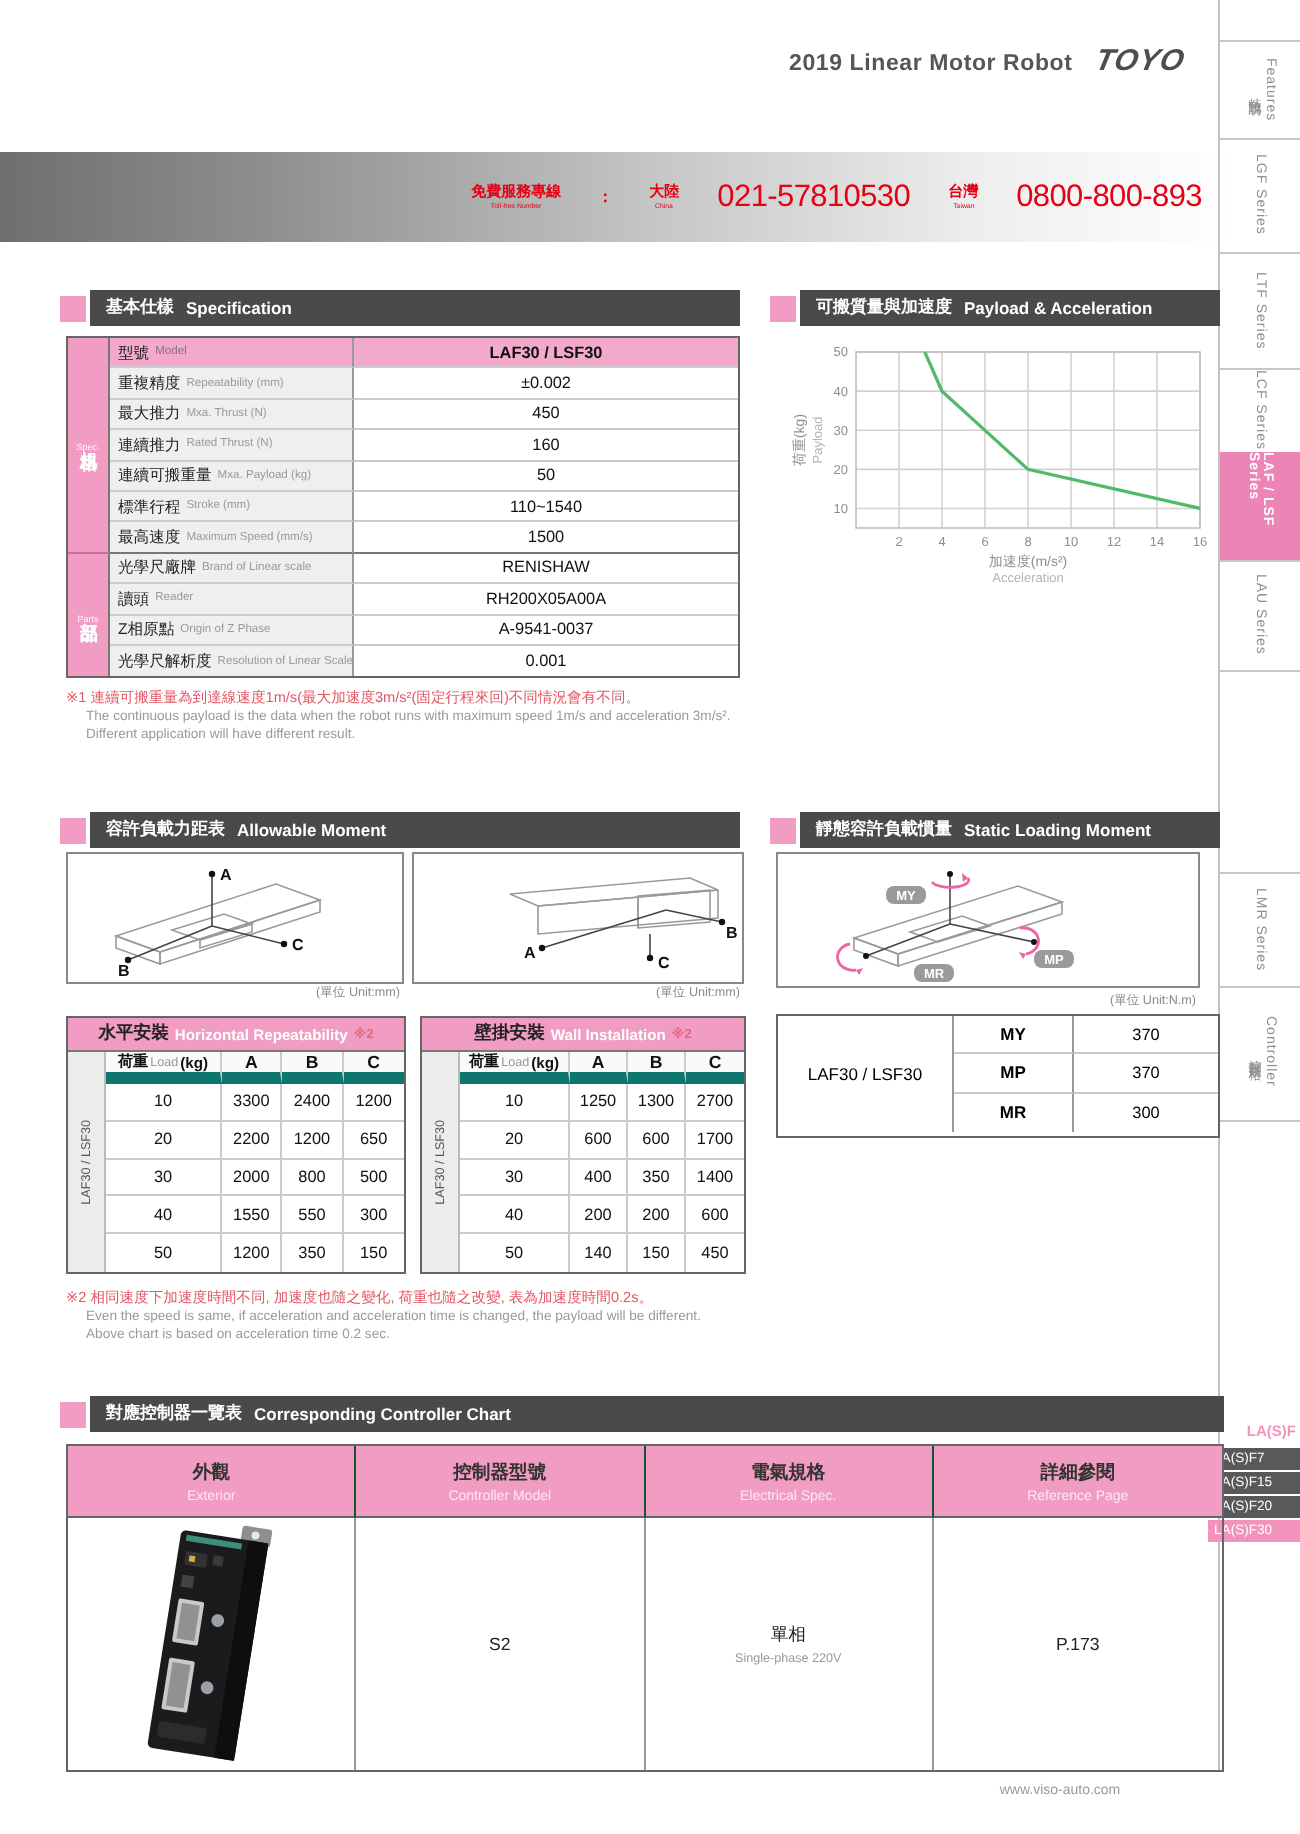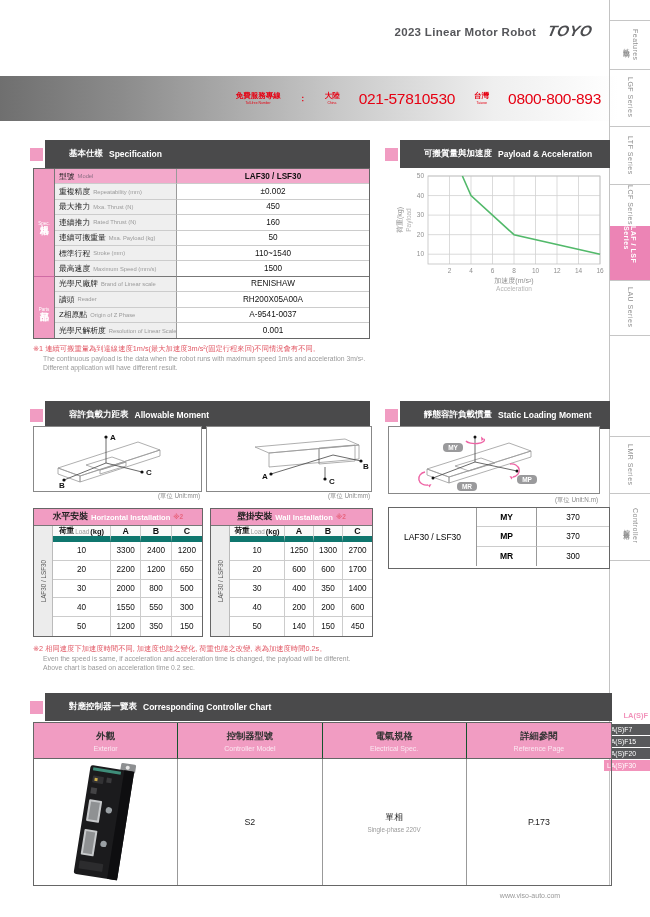--- a/index.html
+++ b/index.html
@@ -29,21 +29,21 @@
   .tab.bt{border-top:1px solid #c6c6c6;}
   .tab.active{background:var(--activetab);}
   .tab.active .te{color:#fff;font-weight:bold;}
   .mini-label{left:600px;top:711px;width:48px;text-align:right;font-size:7.5px;font-weight:bold;color:#F293BB;}
   .mini{position:absolute;left:604px;width:46px;height:11px;line-height:11px;background:#58595B;color:#fff;font-size:6.8px;padding-left:3px;box-sizing:border-box;}
   .mini.active{background:#F293BB;}
 
   
   .sec{position:absolute;display:flex;align-items:center;height:14px;}
   .sec-sq{width:13px;height:13px;background:var(--pink);margin-right:2px;flex:none;}
-  .sec-bar{flex:1;height:28px;background:var(--dark);color:#fff;display:flex;align-items:center;padding-left:24px;font-size:8.5px;font-weight:bold;gap:6px;white-space:nowrap;}
+  .sec-bar{flex:1;height:18px;background:var(--dark);color:#fff;display:flex;align-items:center;padding-left:8px;font-size:8.5px;font-weight:bold;gap:6px;white-space:nowrap;}
 
   
   .spec-t{left:33px;top:168px;width:337px;height:171px;border:1px solid #666;box-sizing:border-box;display:grid;grid-template-columns:21px 122px 1fr;grid-template-rows:repeat(11,15.4px);}
   .gstrip{grid-column:1;background:var(--pink);border-right:1px solid #777;display:flex;flex-direction:column;align-items:center;justify-content:center;color:#fff;}
   .gstrip .gz{writing-mode:vertical-rl;text-orientation:upright;font-size:9px;font-weight:bold;letter-spacing:1px;}
   .gstrip .ge{font-size:4.5px;margin-top:1px;}
   .g1{grid-row:1/span 7;border-bottom:1px solid #cf6ba4;}
   .g2{grid-row:8/span 4;}
   .sl{display:flex;align-items:center;padding-left:4px;background:#efefef;border-right:1px solid #9a9a9a;border-bottom:1px solid #ccc;white-space:nowrap;overflow:hidden;}
   .sl .lzh{font-size:7.8px;color:#222;}
@@ -104,21 +104,21 @@
   .cbody .ee{font-size:6.3px;color:#9a9a9a;margin-top:2px;}
 
   .footer{left:450px;top:892px;width:160px;text-align:center;font-size:7px;color:#999;}
 </style>
 </head>
 <body>
 
 <div id="page" style="--pink: #F19CC2; --dark: #4A4A4B; --red: #E60012; --green: #52B96A; --activetab: #EC84B5;">
 
   <div class="abs hdr-title">
-    <span>2023  Linear Motor Robot</span>
+    <span>2019  Linear Motor Robot</span>
     <span class="hdr-logo">TOYO</span>
   </div>
 
   <div class="abs banner">
     <div class="phone">
       <span class="st">
         <span class="z">免費服務專線</span>
         <span class="e">Toll-free Number</span>
       </span>
       <span class="ph-colon">：</span>
@@ -402,21 +402,21 @@
     <div class="stat-v">370</div>
     <div class="stat-k">MP</div>
     <div class="stat-v">370</div>
     <div class="stat-k" style="border-bottom:none">MR</div>
     <div class="stat-v" style="border-bottom:none">300</div>
   </div>
 
   <div class="itable it-l">
     <div class="iband">
       <span class="bz">水平安裝</span>
-      <span class="be">Horizontal Installation</span>
+      <span class="be">Horizontal Repeatability</span>
       <span class="brf">※2</span>
     </div>
     <div class="istrip">
         <span>LAF30 / LSF30</span>
       </div>
     <div class="isub">
         <span class="dz">荷重</span>
         <span class="de">Load</span>
         <span class="du">(kg)</span>
       </div>

